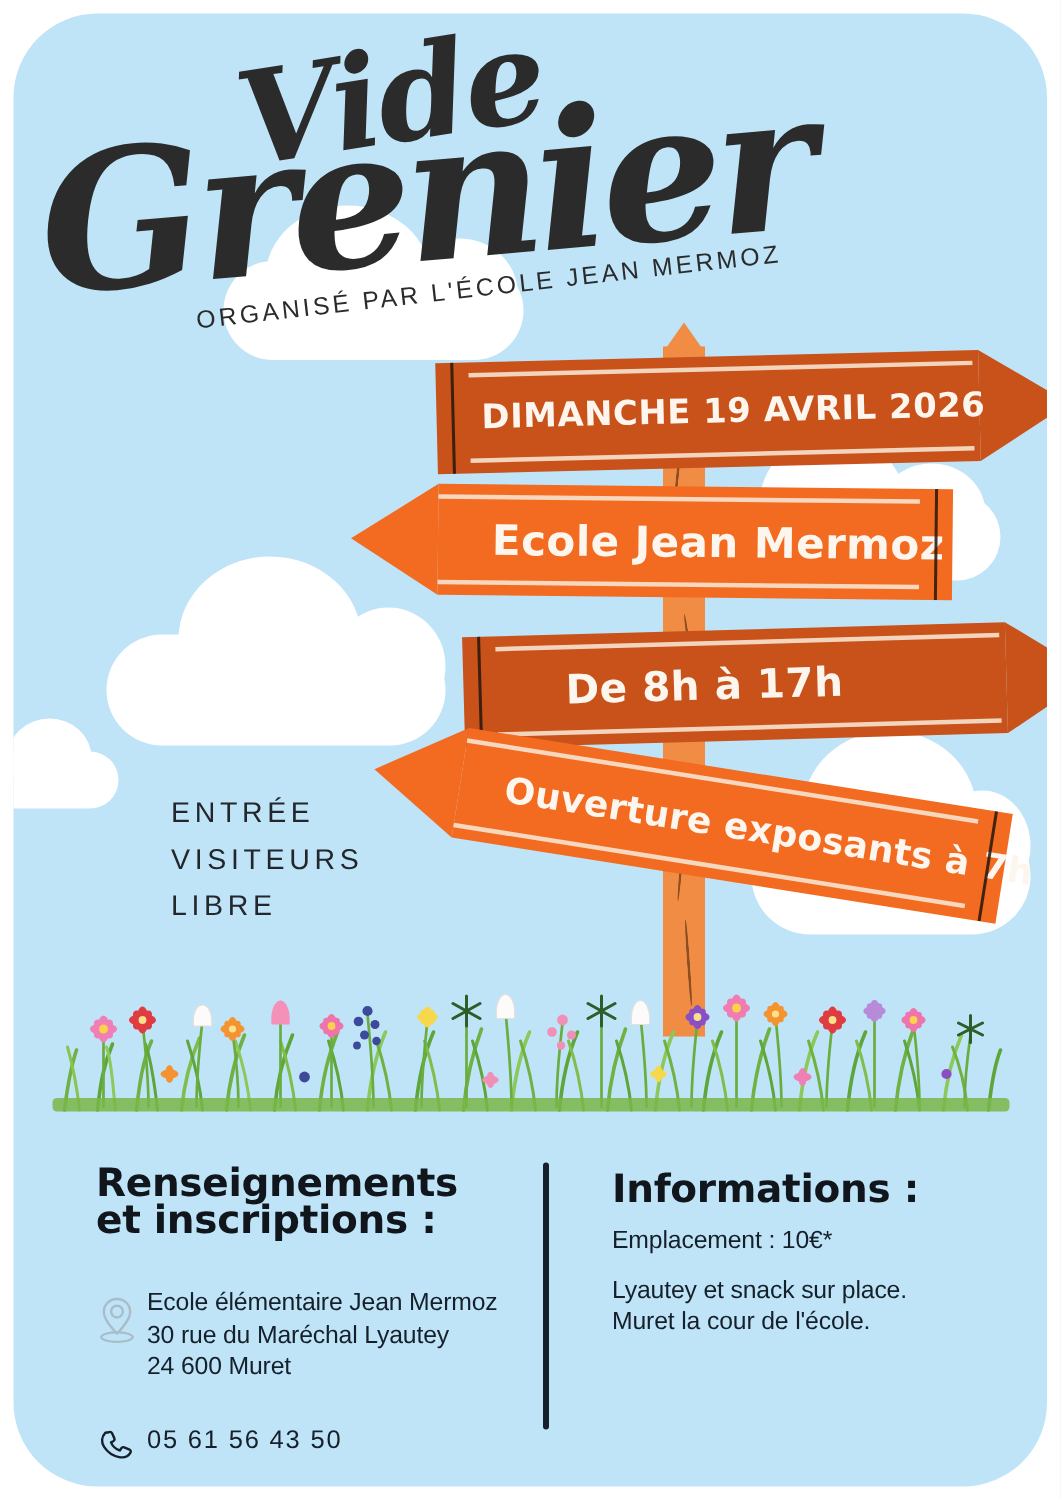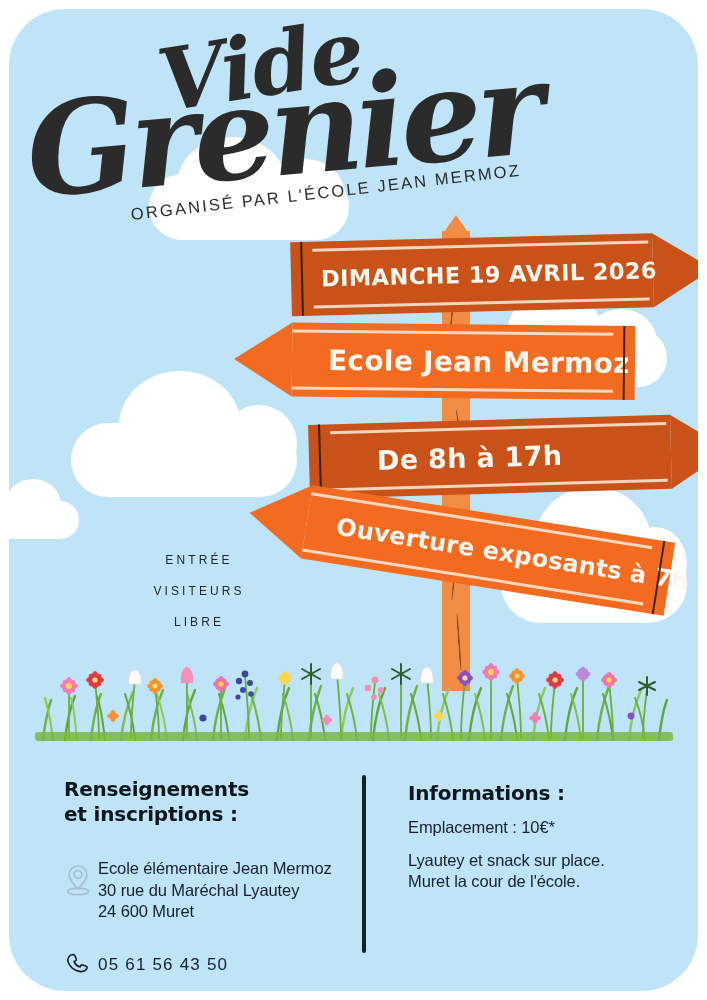--- a/index.html
+++ b/index.html
@@ -37,39 +37,39 @@
   .grain{position:absolute;background:transparent;border-left:2px solid #3a2413;opacity:.75;}
 
   
   .sign{position:absolute;display:flex;align-items:stretch;}
   .sign .body{position:relative;display:flex;align-items:center;}
   .sign .txt{color:#fdf6ee;white-space:nowrap;font-family:"DejaVu Sans",sans-serif;}
   .edge{position:absolute;top:0;bottom:0;width:0;border-left:2.5px solid #23160c;opacity:.85;}
   .hl{position:absolute;background:#f7e3cf;opacity:.9;}
 
   
-  .entree{position:absolute;left:105px;top:536px;width:170px;text-align:center;
-          color:#23272b;font-size:12px;letter-spacing:3.1px;line-height:31px;}
+  .entree{position:absolute;left:105px;top:518px;width:170px;text-align:left;
+          color:#23272b;font-size:19px;letter-spacing:3.1px;line-height:31px;}
 
   
   .meadow{position:absolute;left:26px;top:645px;width:638px;height:95px;}
   .ground{position:absolute;left:0;bottom:8px;width:100%;height:9px;
           background:#7ab648;border-radius:3px;opacity:.85;}
 
   
   .divider{position:absolute;left:353px;top:766px;width:4px;height:178px;
            background:#16202a;border-radius:2px;}
   .foot-left{position:absolute;left:55px;top:768px;width:290px;}
   .foot-right{position:absolute;left:399px;top:772px;width:265px;}
-  .h-blk{font-family:"DejaVu Sans",sans-serif;font-weight:bold;font-size:20px;
+  .h-blk{font-family:"DejaVu Sans",sans-serif;font-weight:bold;font-size:26px;
          color:#11161c;line-height:25px;letter-spacing:-.2px;}
   .body-txt{font-size:16.5px;color:#16202a;line-height:21.5px;letter-spacing:-.1px;}
   .addr-row{display:flex;align-items:flex-start;margin-top:31px;}
   .addr-row .ico{width:34px;flex:0 0 34px;padding-top:4px;}
-  .phone-row{display:flex;align-items:center;margin-top:26px;}
+  .phone-row{display:flex;align-items:flex-start;margin-top:26px;}
   .phone-row .ico{width:34px;flex:0 0 34px;}
   .phone-nums{font-size:17px;color:#16202a;line-height:22px;letter-spacing:1.2px;}
   .info-line{margin-top:11px;}
 </style>
 </head>
 <body>
 
 <div id="poster">
   <div class="panel">
 

